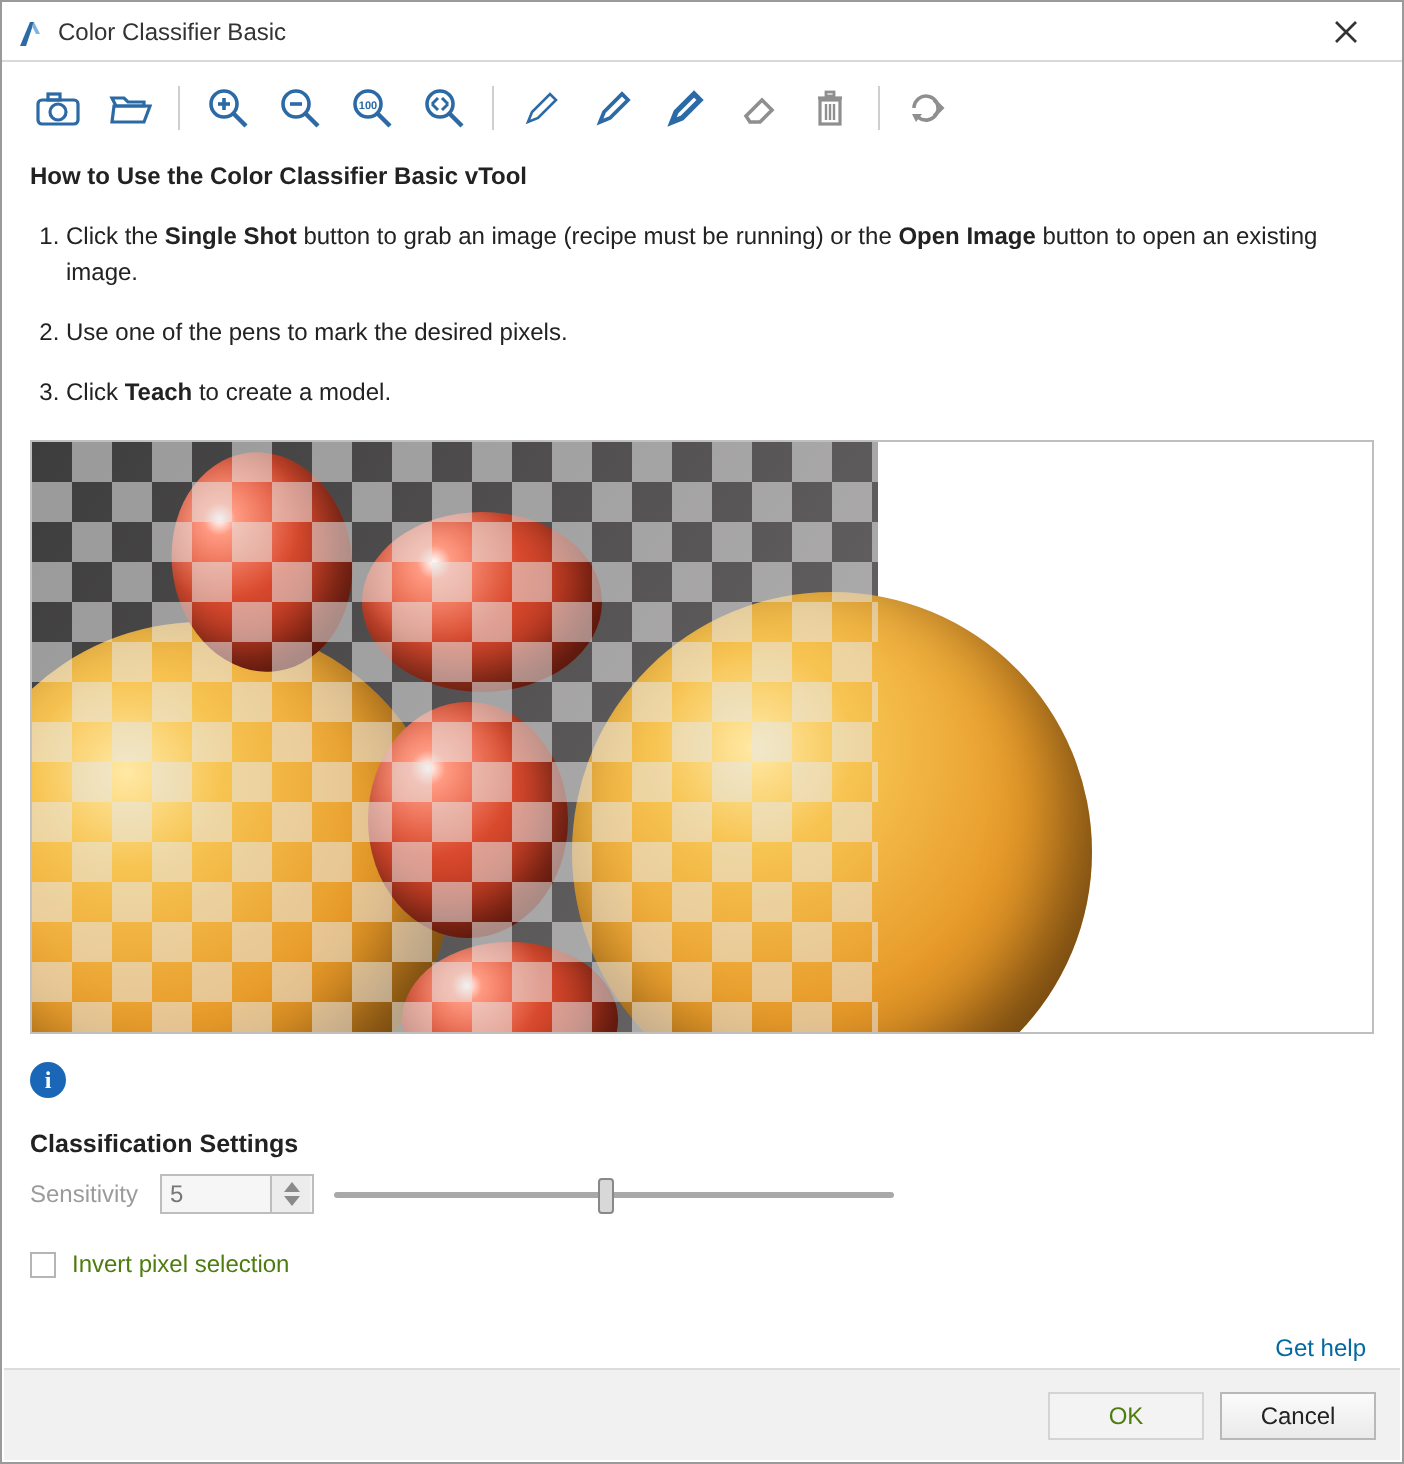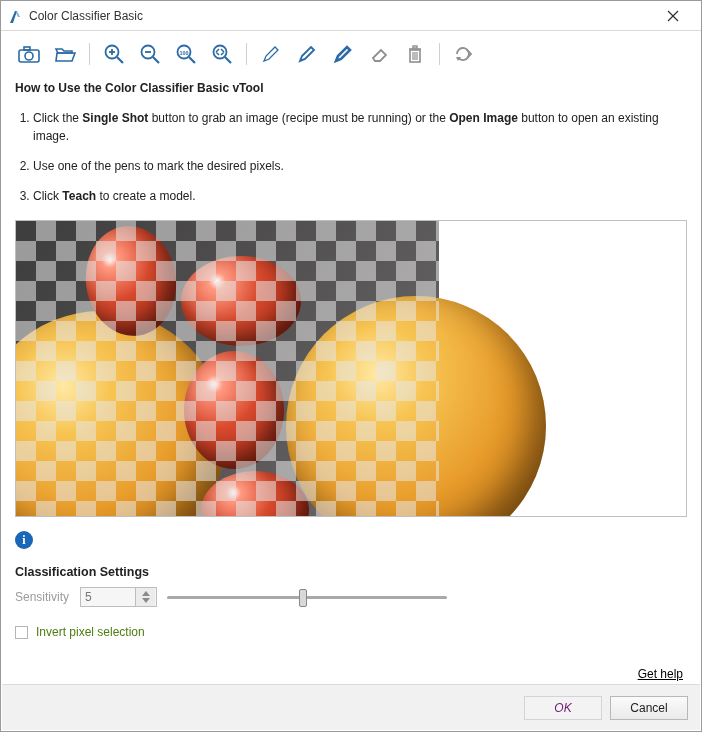--- a/index.html
+++ b/index.html
@@ -166,39 +166,39 @@
     padding: 14px 14px 0 14px;
     color:#4d7c0f;
   }
   .invert-row .cb {
     width:13px; height:13px; border:1px solid #b5b5b5; background:#fff;
   }
   .helplink {
     text-align:right;
     padding: 28px 18px 0 0;
   }
-  .helplink a { color:#000000; text-decoration:underline; cursor:pointer; }
+  .helplink a { color:#0369a1; cursor:pointer; }
   .footer {
     position:absolute;
     left:1px; right:1px; bottom:1px;
     height:46px;
     background:#f1f1f1;
     border-top:1px solid #dcdcdc;
     display:flex; align-items:center; justify-content:flex-end;
     gap:8px; padding-right:12px;
   }
   .footer .btn {
     min-width:78px; height:24px;
     border:1px solid #b8b8b8;
     background:linear-gradient(#fbfbfb,#eaeaea);
     font-size:12px;
     display:flex; align-items:center; justify-content:center;
     cursor:pointer;
   }
-  .footer .btn.disabled { color:#701a75; border-color:#d4d4d4; background:#f3f3f3; cursor:default;font-style:italic; }
+  .footer .btn.disabled { color:#4d7c0f; border-color:#d4d4d4; background:#f3f3f3; cursor:default; }
   .root { position:relative; width:100%; height:100%; }
   svg { display:block; }
 </style>
 </head>
 <body>
 <div class="root">
 
 <div class="titlebar">
   <span class="app-icon">
     <svg width="14" height="14" viewBox="0 0 14 14">

